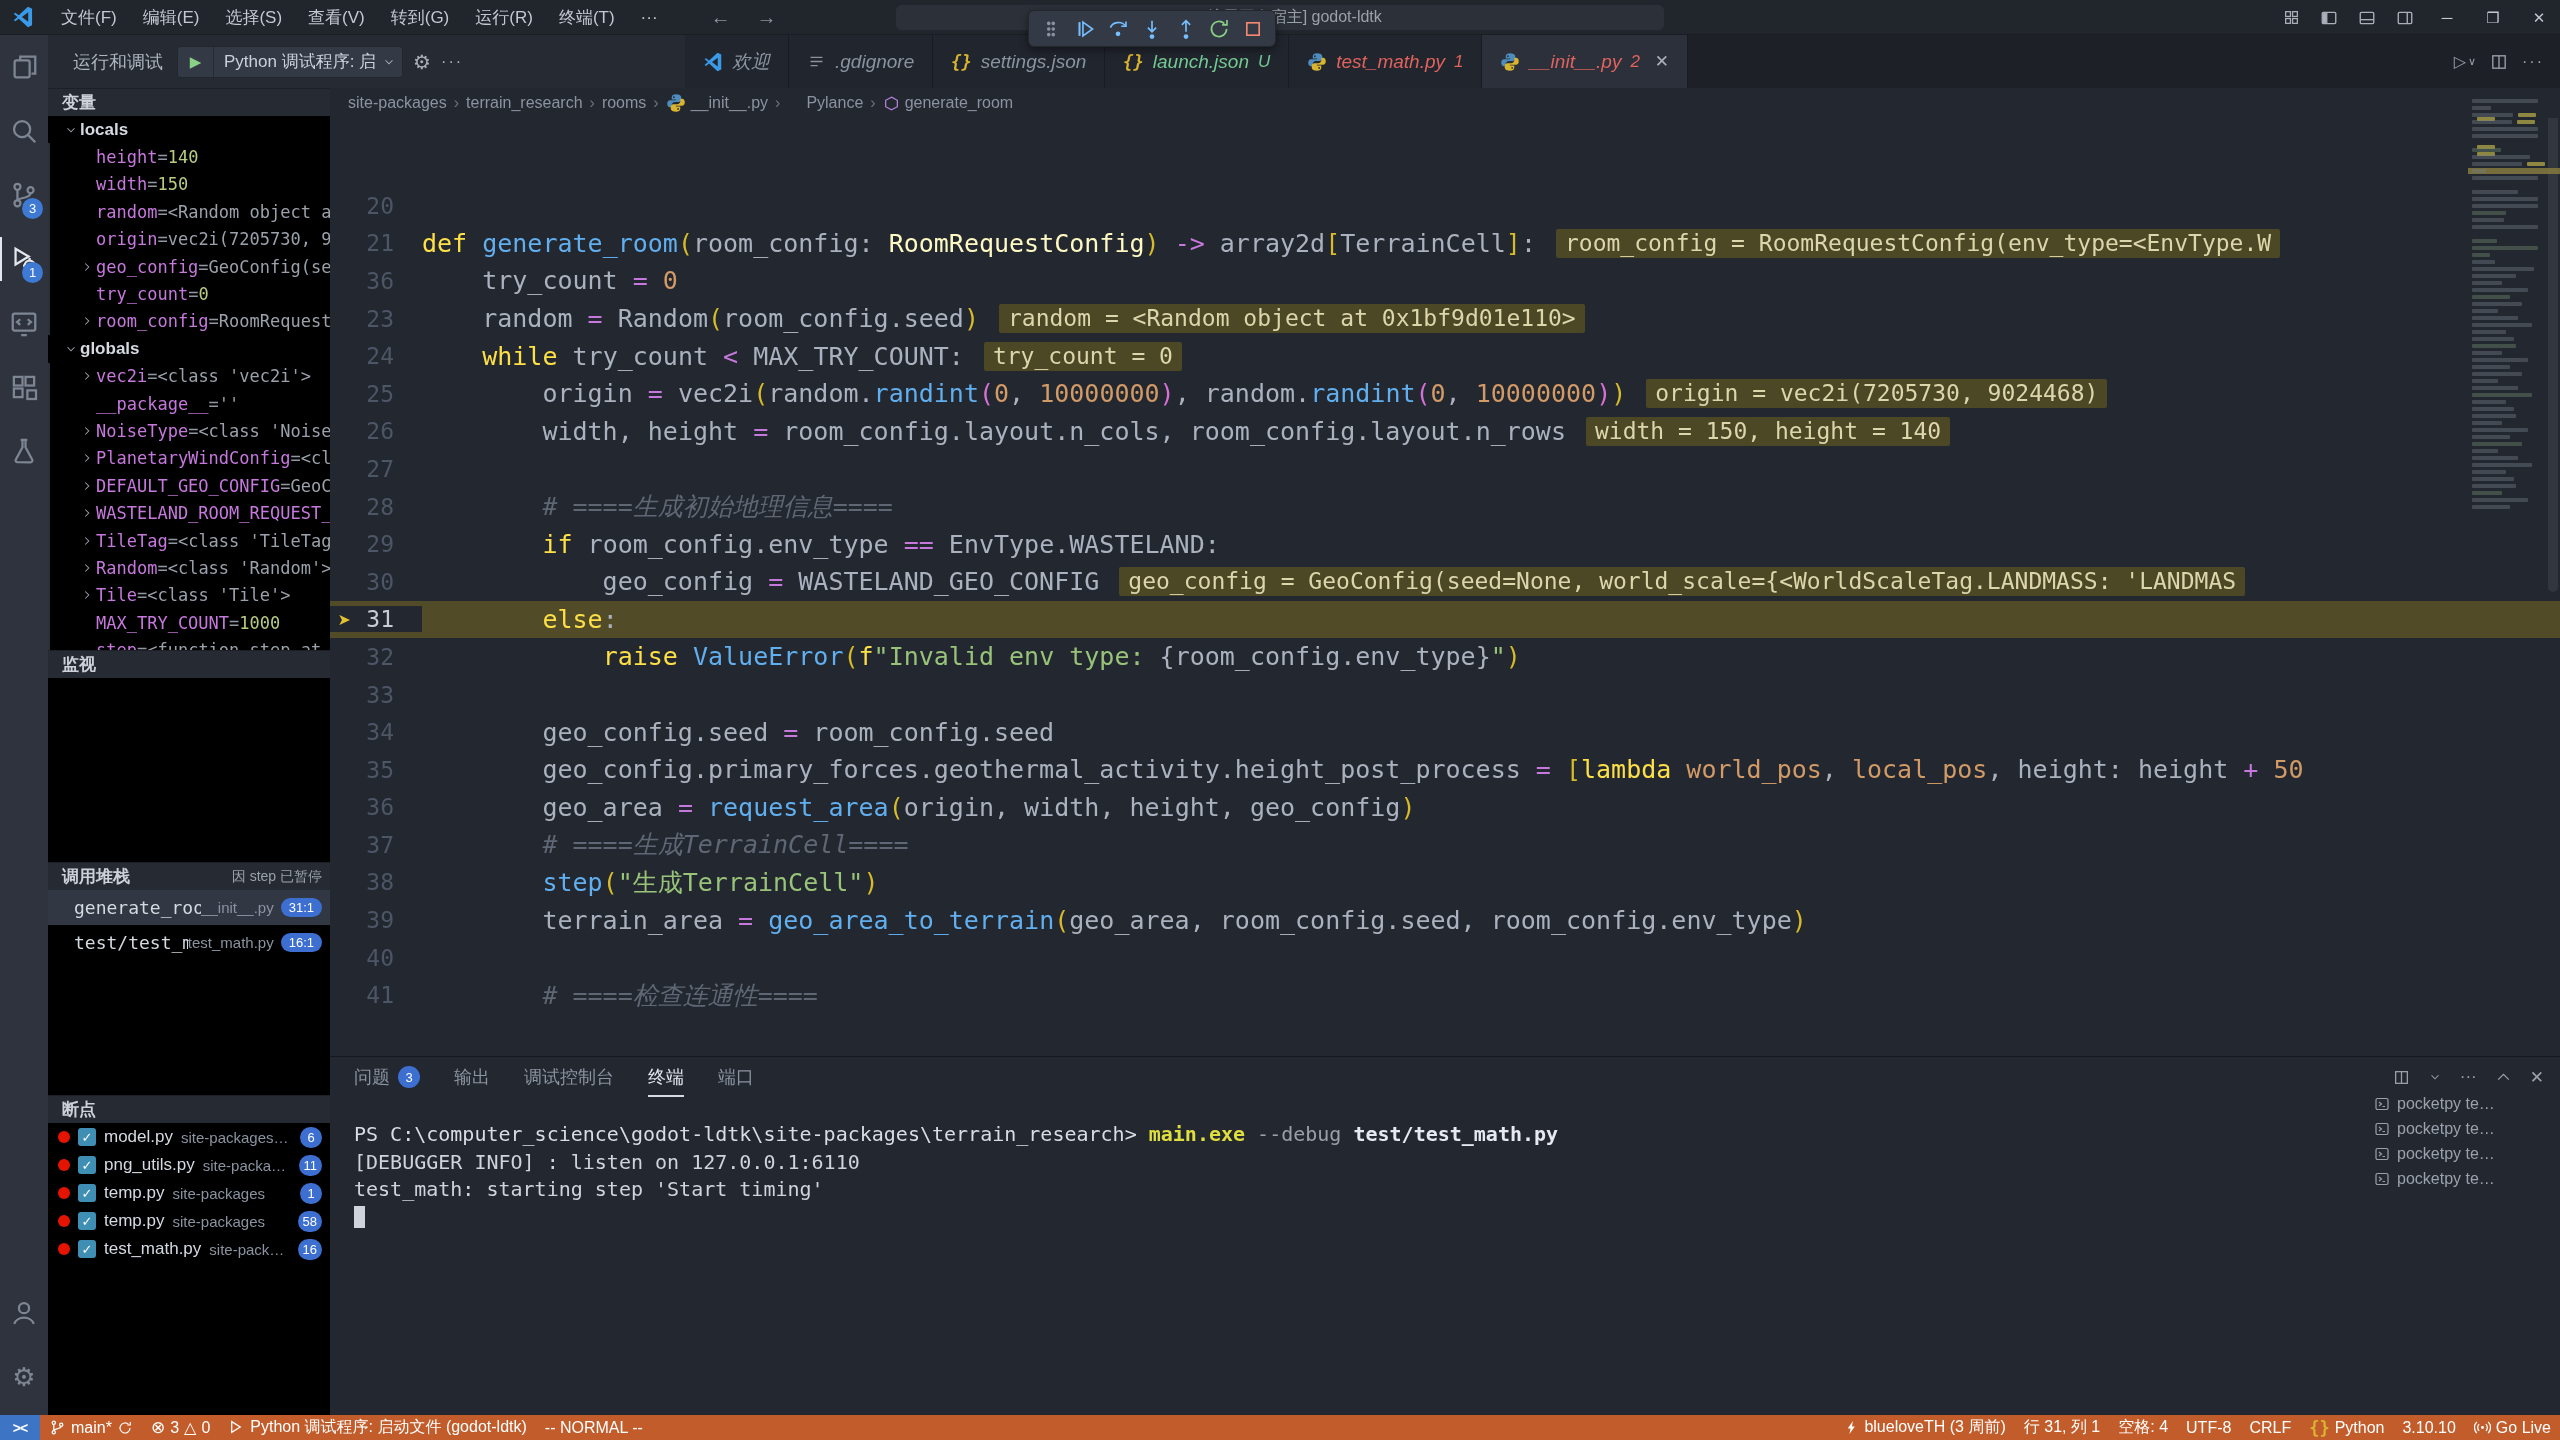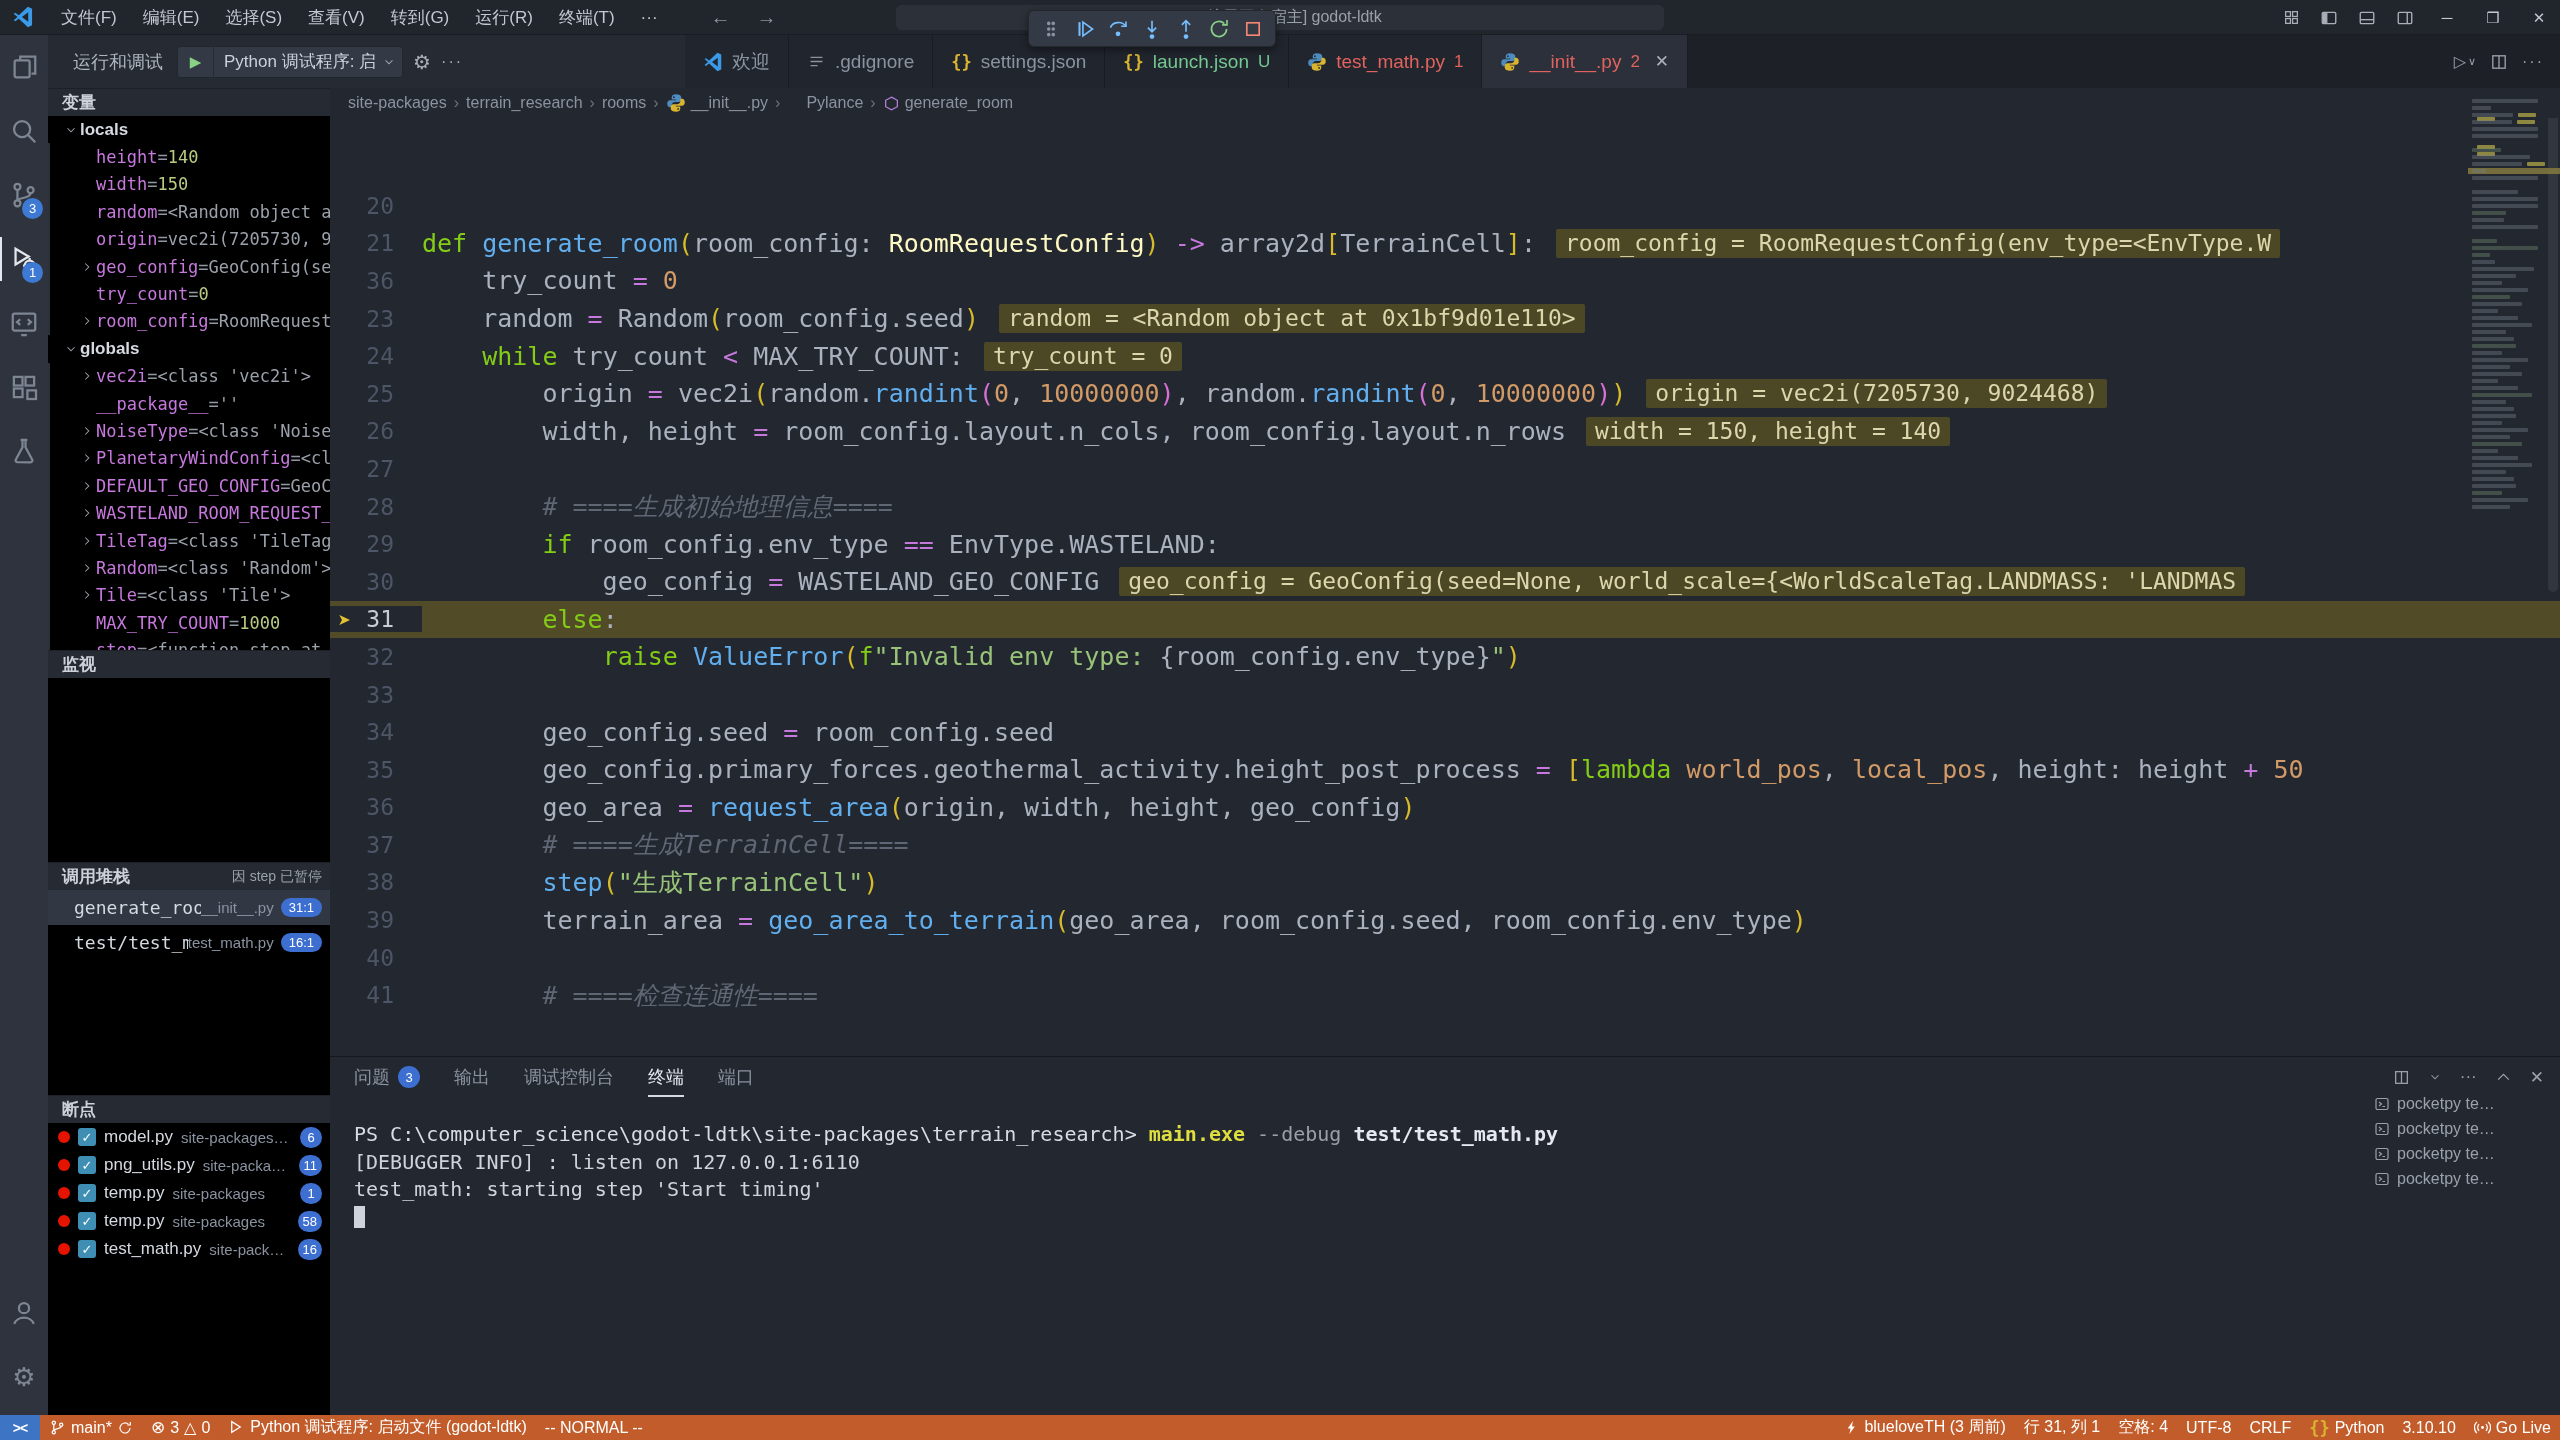--- a/index.html
+++ b/index.html
@@ -29,21 +29,21 @@
   .act-badge { position:absolute; right:5px; bottom:8px; min-width:21px; height:21px; border-radius:11px; background:#3e7ad3; color:#fff; font-size:13px; display:flex; align-items:center; justify-content:center; padding:0 4px; }
   #activity-bottom { margin-top:auto; margin-bottom:6px; display:flex; flex-direction:column; align-items:center; }
 
   
   #headerstrip { position:absolute; left:48px; top:35px; width:2512px; height:53px; background:#1d2127; display:flex; align-items:stretch; z-index:6; }
   #debug-header { width:637px; flex:0 0 auto; display:flex; align-items:center; padding-left:25px; gap:10px; background:#262b33; }
   #debug-header-label { font-size:18px; color:#aeb5c0; margin-right:4px; }
   #launch-select { height:32px; background:#333945; border:1px solid #22262d; border-radius:3px; display:flex; align-items:center; }
   #launch-play { width:36px; height:100%; display:flex; align-items:center; justify-content:center; border-right:1px solid #262b33; }
   #launch-label { padding:0 6px 0 10px; font-size:17px; color:#ccd1da; }
-  #tabs { display:flex; align-items:stretch; }
+  #tabs { display:flex; align-items:stretch;font-style:italic; }
   .tab { display:flex; align-items:center; gap:9px; padding:0 18px; background:#21252d; border-right:1px solid #181c22; font-size:19px; color:#8a93a0; }
   .tab.active { background:#2b303a; color:#c5cad3; }
   .tab .deco { font-size:17px; }
   .tab-close { margin-left:6px; color:#aab0ba; font-size:17px; }
   .tab.t-green, .tab .deco.g { color:#73c991; }
   .tab.t-red, .tab .deco.r { color:#e0635e; }
   #tab-actions { margin-left:auto; display:flex; align-items:center; gap:14px; padding-right:16px; color:#9aa1ab; }
 
   
   #sidebar { position:absolute; left:48px; top:88px; width:282px; height:1327px; background:#262b33; display:flex; flex-direction:column; overflow:hidden; z-index:5; }
@@ -78,21 +78,21 @@
 
   
   #editor { position:absolute; left:330px; top:88px; width:2230px; height:920px; background:#23272f; overflow:hidden; }
   #breadcrumbs { position:absolute; left:0; top:0; width:100%; height:30px; background:#23272f; display:flex; align-items:center; padding-left:18px; font-size:16px; color:#8b93a1; gap:7px; z-index:3; }
   #code-area { position:absolute; left:0; top:99px; width:2230px; }
   .code-line { height:37.6px; display:flex; align-items:center; font-family:"DejaVu Sans Mono",monospace; font-size:25px; white-space:pre; position:relative; }
   .gutter { width:92px; flex:0 0 92px; text-align:right; padding-right:28px; color:#4d5666; font-size:23px; position:relative; }
   .code-line.current { background:#514c27; }
   .code-line.current .gutter { background:#23272f; color:#c8ccd4; }
   .cur-arrow { position:absolute; left:8px; top:2px; color:#e2c22e; font-size:22px; }
-  .tk-kw{color:#84cc16} .tk-fn{color:#61afef} .tk-ty{color:#fef9c3}
+  .tk-kw{color:#fde047} .tk-fn{color:#61afef} .tk-ty{color:#fef9c3}
   .tk-v{color:#abb2bf} .tk-pu{color:#abb2bf} .tk-op{color:#c678dd}
   .tk-num{color:#d19a66} .tk-str{color:#98c379} .tk-com{color:#5f6775;font-style:italic}
   .tk-p1{color:#d7bb2a} .tk-p2{color:#d670d6} .tk-par{color:#d19a66}
   .hint { background:#4c4825; color:#ddd6ac; margin-left:20px; padding:1px 9px 2px 9px; font-size:23px; border-radius:2px; white-space:pre; }
   #minimap { position:absolute; right:14px; top:4px; width:74px; z-index:4; }
   .mm-line { height:4px; margin-bottom:3px; position:relative; }
   .mm-bar { height:4px; background:#737b88; opacity:.42; border-radius:1px; display:inline-block; vertical-align:top; }
   .mm-bar.c { background:#6d8a6d; }
   .mm-bar.h { background:#b3a84a; opacity:.75; margin-left:5px; }
   .mm-cur { position:absolute; left:-4px; right:-14px; top:-1px; height:6px; background:#8a8140; opacity:.8; }

